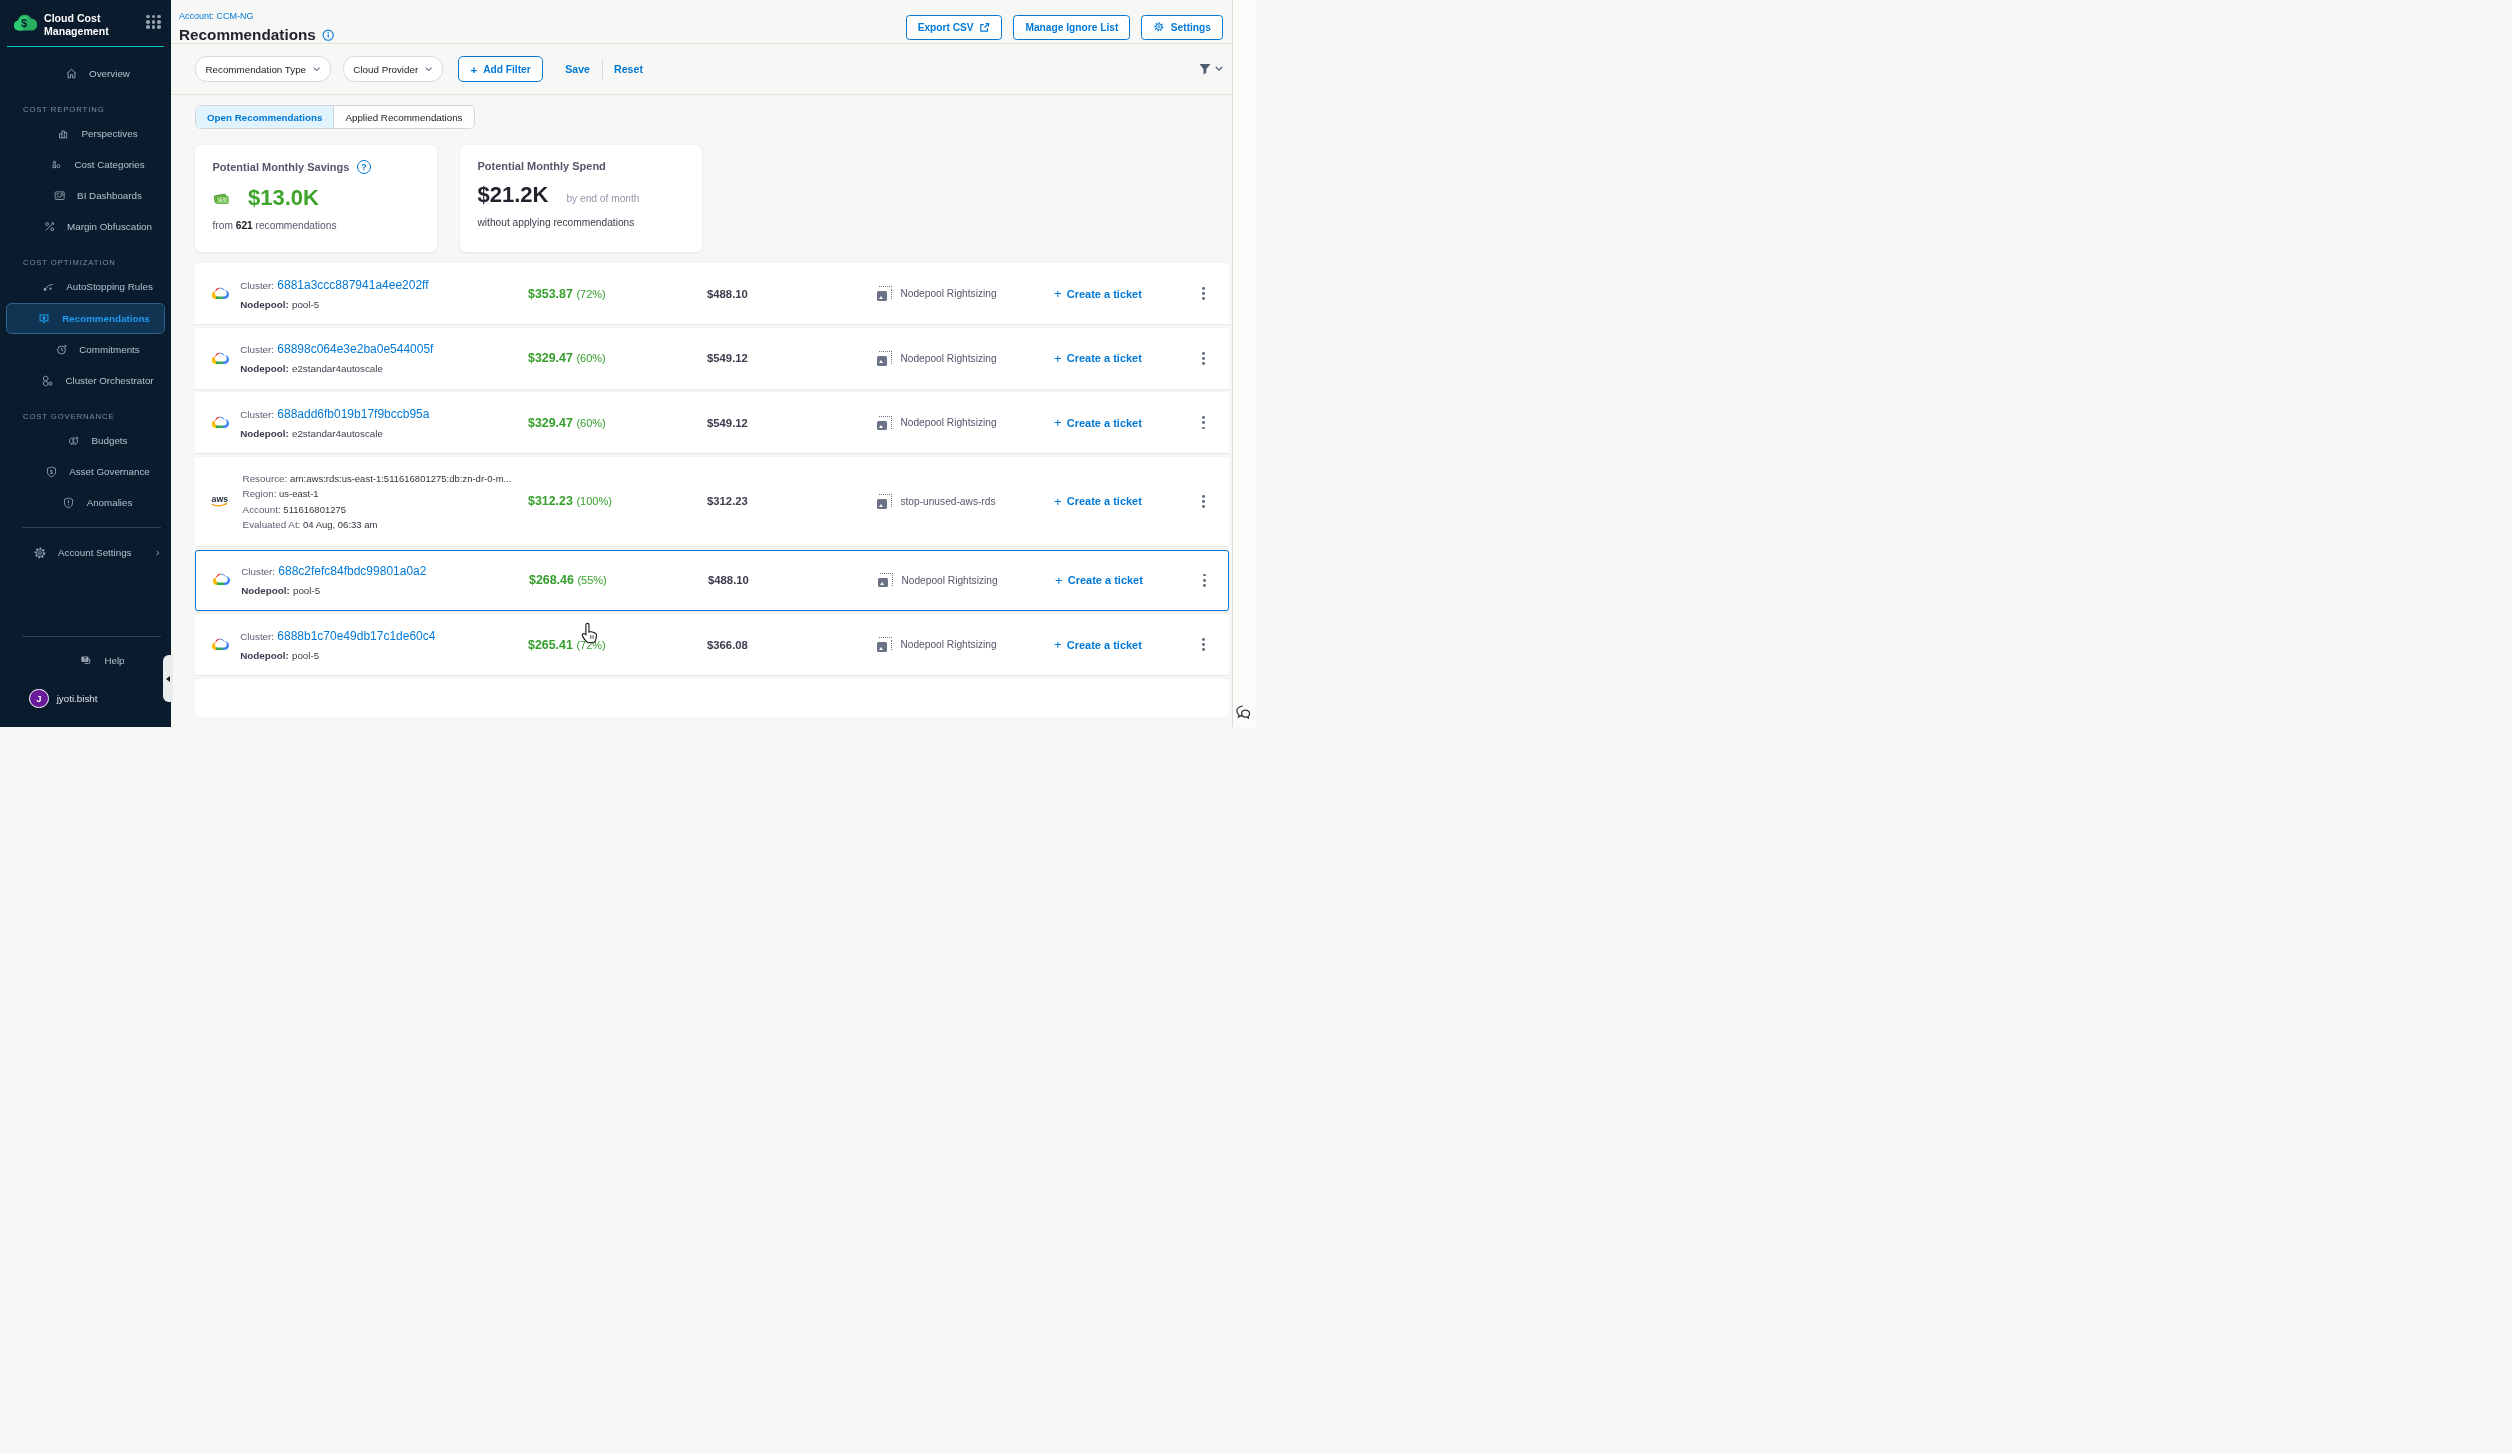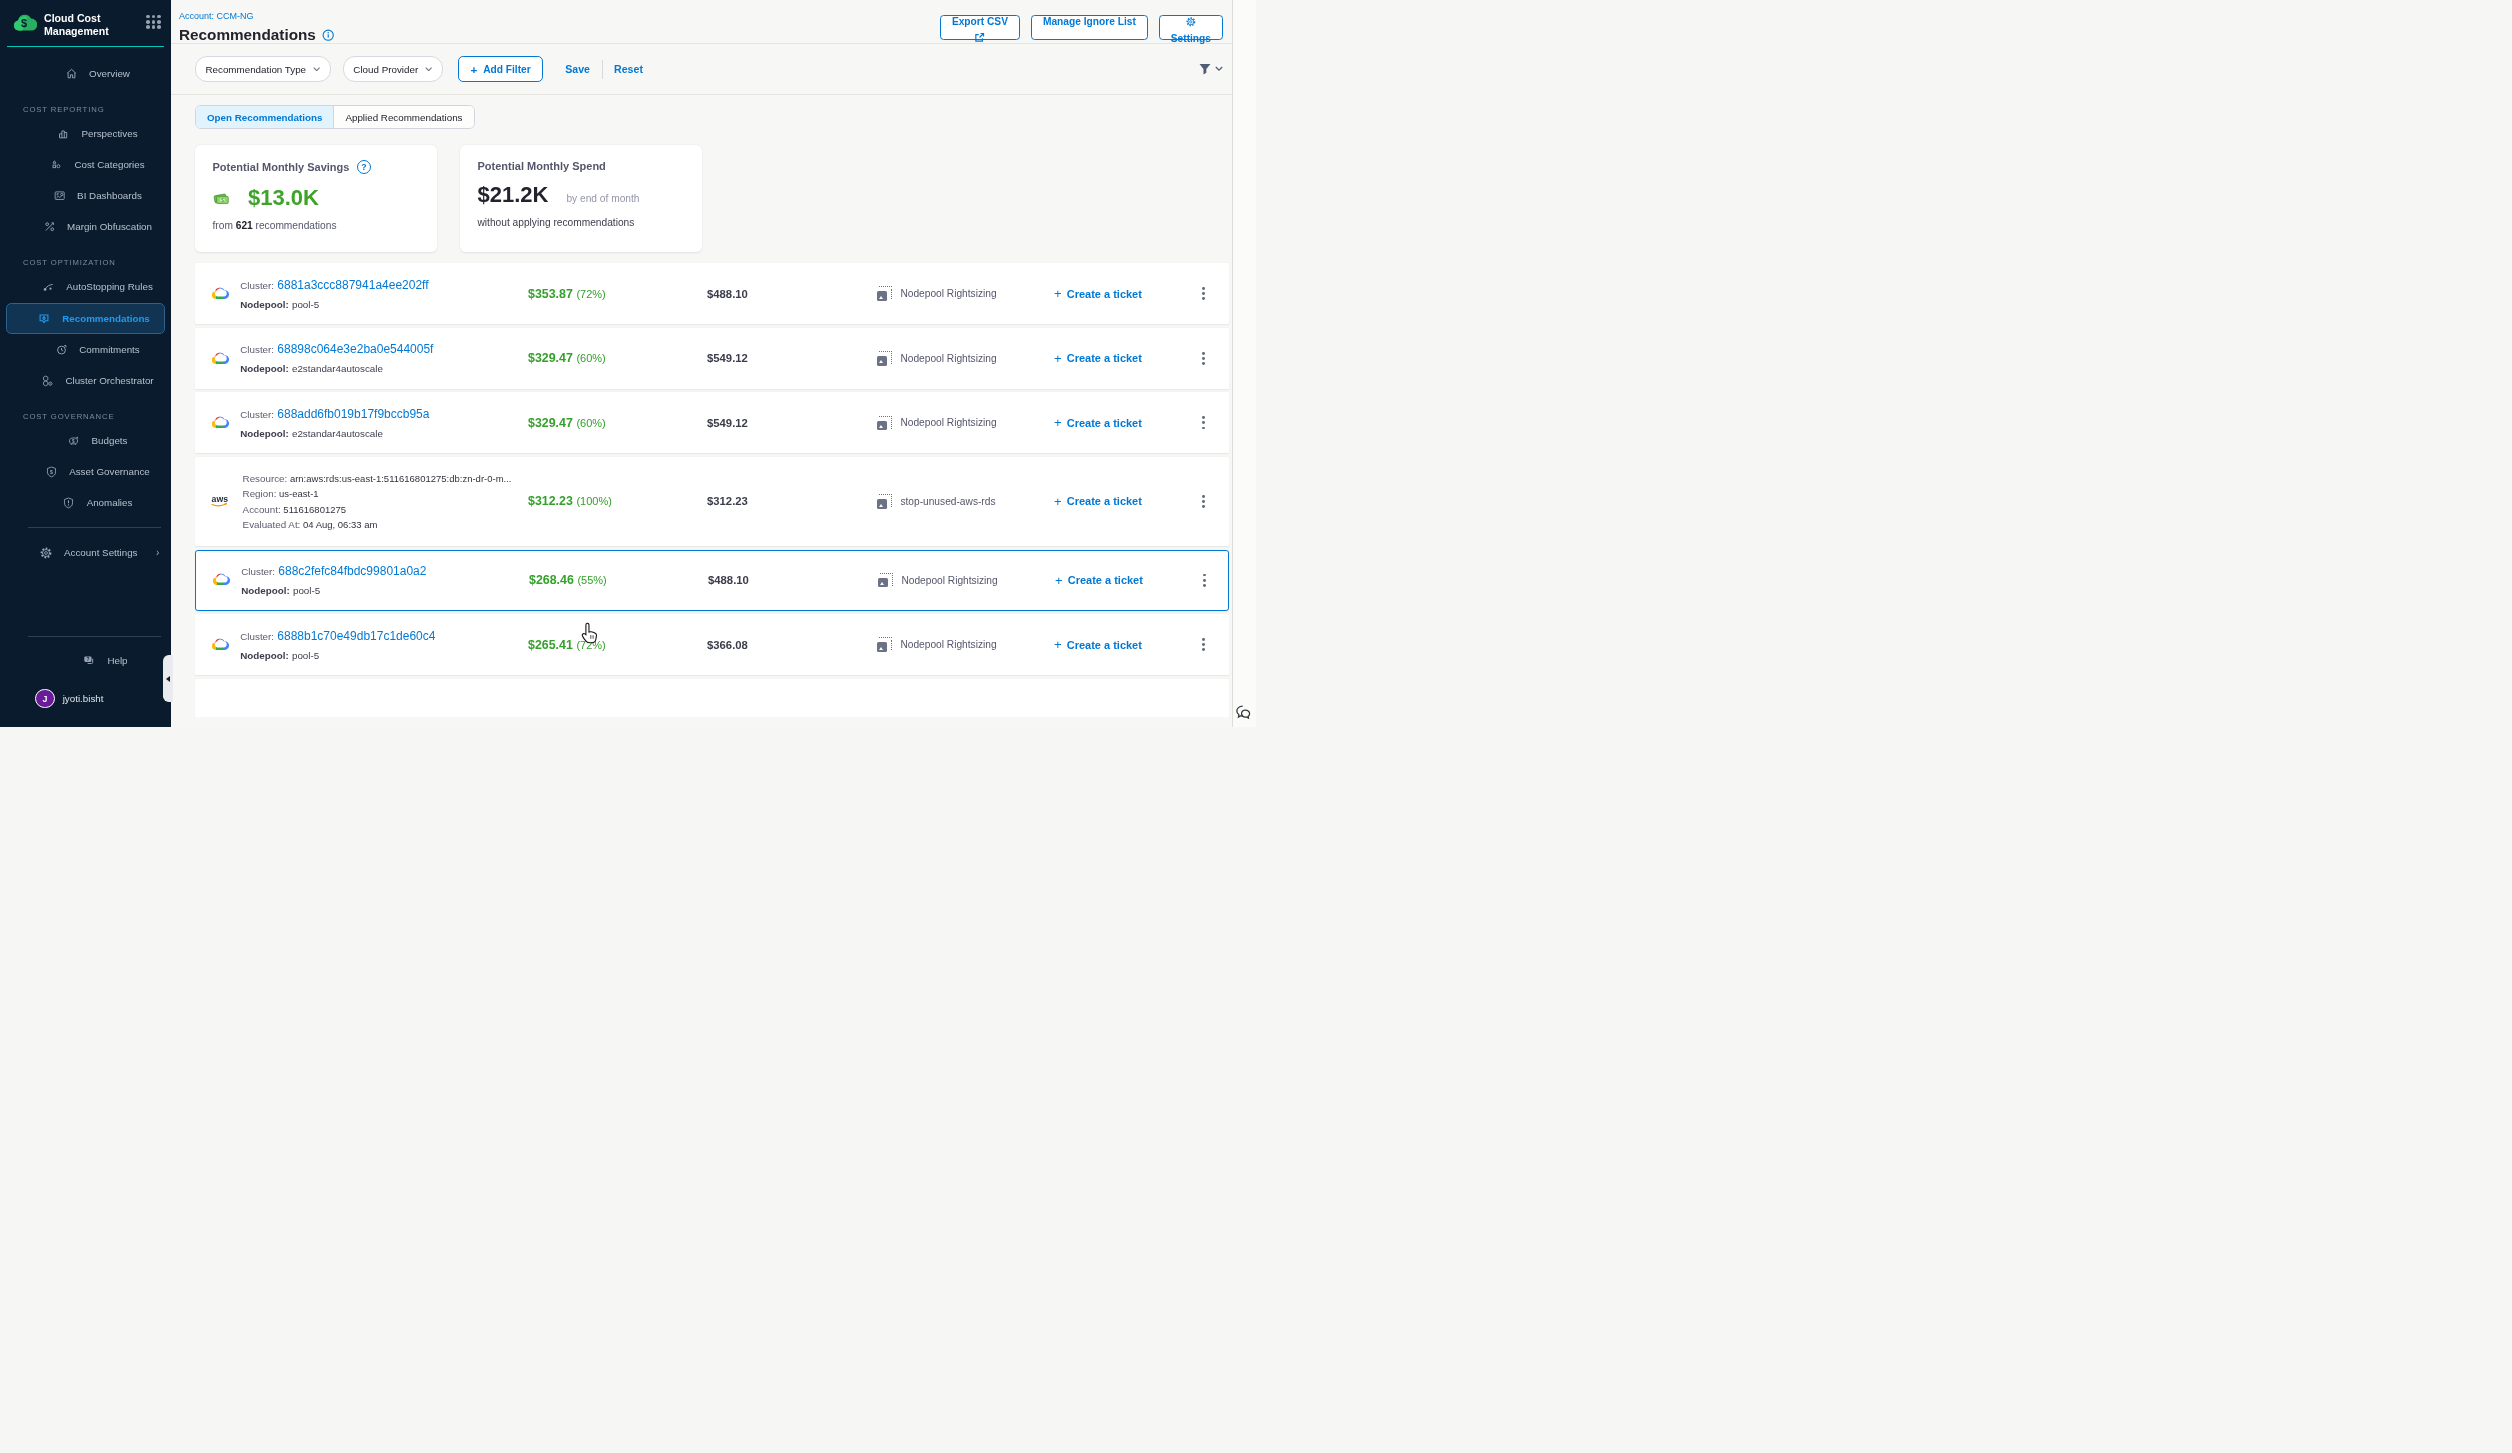--- a/index.html
+++ b/index.html
@@ -13,40 +13,40 @@
   .sb-logo { flex:0 0 auto; margin-right:7.3px; margin-top:1.5px; }
   .sb-title { flex:1; color:#fff; font-size:10.6px; font-weight:700; line-height:13px; }
   .sb-grid { width:16px; height:16px; display:grid; grid-template-columns:repeat(3,3.6px); grid-template-rows:repeat(3,3.6px); gap:1.8px; margin-top:2.9px; cursor:pointer; }
   .sb-grid i { width:3.6px; height:3.6px; border-radius:50%; background:#94a0ae; }
   .sb-accent { margin:0 7.3px; border-top:1.5px solid #00c7b7; }
   .nav-item { height:31px; display:flex; align-items:center; padding-left:23px; gap:11px; font-size:9.8px; color:#b6c0cc; cursor:pointer;justify-content:center; }
   .nav-item .nico { width:14px; display:flex; justify-content:center; }
   .nav-item.first { margin-top:10.2px; }
   .nav-section { margin:11.7px 0 0 23px; font-size:7.7px; letter-spacing:0.9px; color:#7e8b9c; height:17.5px; display:flex; align-items:center; }
   .nav-item.active { margin:1.5px 7.3px; height:29px; padding-left:16px; border-radius:4.4px; background:rgba(38,118,182,.28); outline:0.7px solid rgba(72,156,218,.55); color:#1d9bf0; font-weight:600; }
-  .sb-abs { position:absolute; left:16px; right:0; }
+  .sb-abs { position:absolute; left:10px; right:0; }
   .sb-div { border-top:0.7px solid rgba(255,255,255,.16); margin:0 10.2px 0 11.7px; }
   .acct-chevron { margin-left:auto; margin-right:11.7px; color:#9aa6b6; font-size:10.2px; }
   .sb-user { display:flex; align-items:center; gap:8px; padding-left:19px; height:35px; cursor:pointer; }
   .avatar { width:19.7px; height:19.7px; border-radius:50%; background:#6a1b9a; border:1.5px solid #fff; color:#fff; font-size:8.8px; font-weight:700; display:flex; align-items:center; justify-content:center; }
   .sb-user-name { font-size:9.8px; color:#dfe5ec; }
   .collapse-handle { position:absolute; left:163px; top:655px; width:10.2px; height:47px; background:#e9ebee; border-radius:5.8px 0 0 5.8px; display:flex; align-items:center; justify-content:center; cursor:pointer; z-index:6; }
   .collapse-handle span { width:0; height:0; border-top:3.6px solid transparent; border-bottom:3.6px solid transparent; border-right:4.4px solid #1b1b1b; }
 
   
   .main { position:absolute; left:171px; top:0; right:0; height:727px; background:#f7f8f5; }
   .right-gutter { position:absolute; right:0; top:0; width:24px; height:727px; background:#fbfbf9; border-left:0.7px solid #dddcd6; z-index:4; }
   .chat-fab { position:absolute; right:2.2px; bottom:5.8px; z-index:7; cursor:pointer; }
 
   .topbar { height:44px; border-bottom:0.7px solid #e5e5df; padding:8px 0 0 8px; position:relative; }
   .account-link { font-size:9px; color:#0278d5; cursor:pointer; display:inline-block; }
   .title-row { display:flex; align-items:center; gap:5.8px; margin-top:5.1px; }
   .page-title { font-size:15.3px; font-weight:800; color:#23232e; }
   .topbar-actions { position:absolute; right:33px; top:14.6px; display:flex; gap:11px; }
-  .btn-outline { height:25px; display:flex; align-items:center; gap:5.8px; padding:0 11px; background:#fff; border:1.1px solid #0278d5; border-radius:3.6px; color:#0278d5; font-size:10.2px; font-weight:700; cursor:pointer;flex-direction:column; }
+  .btn-outline { height:25px; display:flex; align-items:center; gap:5.8px; padding:0 11px; background:#fff; border:1.1px solid #0278d5; border-radius:3.6px; color:#0278d5; font-size:10.2px; font-weight:700; cursor:pointer; }
 
   .filterbar { height:51px; border-bottom:0.7px solid #e5e5df; display:flex; align-items:center; padding:0 33px 0 24px; gap:11.7px; }
   .dropdown { height:26px; display:flex; align-items:center; gap:7.3px; padding:0 9.5px; background:#fff; border:0.7px solid #d8d8e0; border-radius:12px; font-size:9.8px; color:#23232e; cursor:pointer;text-align:center; }
   .btn-addfilter { height:26px; display:flex; align-items:center; gap:5.8px; padding:0 11.7px; background:#fff; border:1.1px solid #0278d5; border-radius:5.1px; color:#0278d5; font-size:10.2px; font-weight:700; cursor:pointer; margin-left:2.9px; }
   .plus-glyph { font-size:11.7px; font-weight:700; }
   .link-btn { color:#0278d5; font-size:10.6px; font-weight:600; cursor:pointer; }
   .vdiv { width:0.7px; height:19px; background:#d8d8e0; }
   .funnel-wrap { margin-left:auto; display:flex; align-items:center; gap:2.9px; cursor:pointer; }
 
   .content { position:relative; padding:10.2px 0 0 24px; height:622px; overflow:hidden; }

